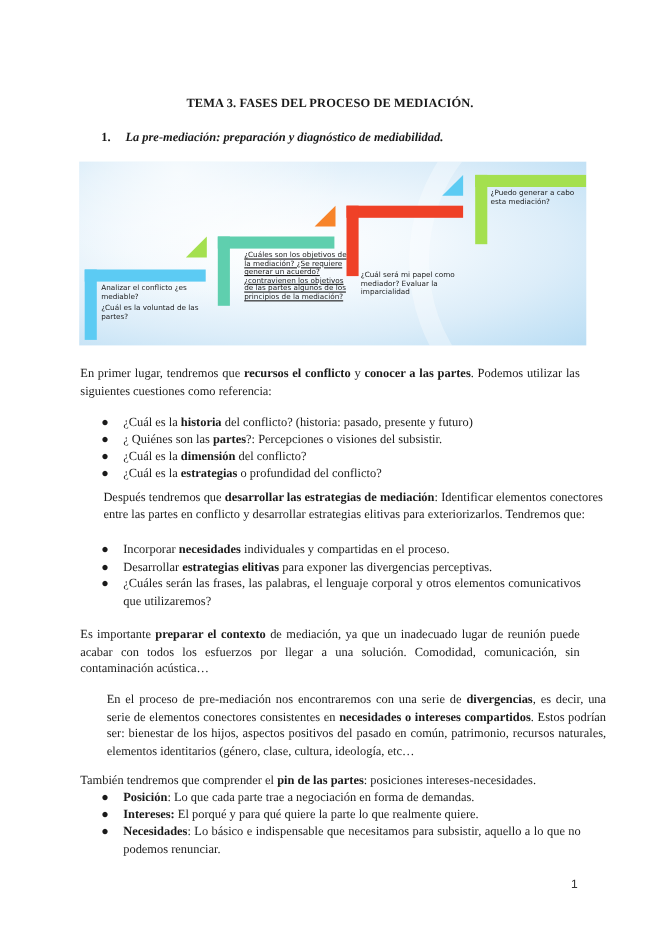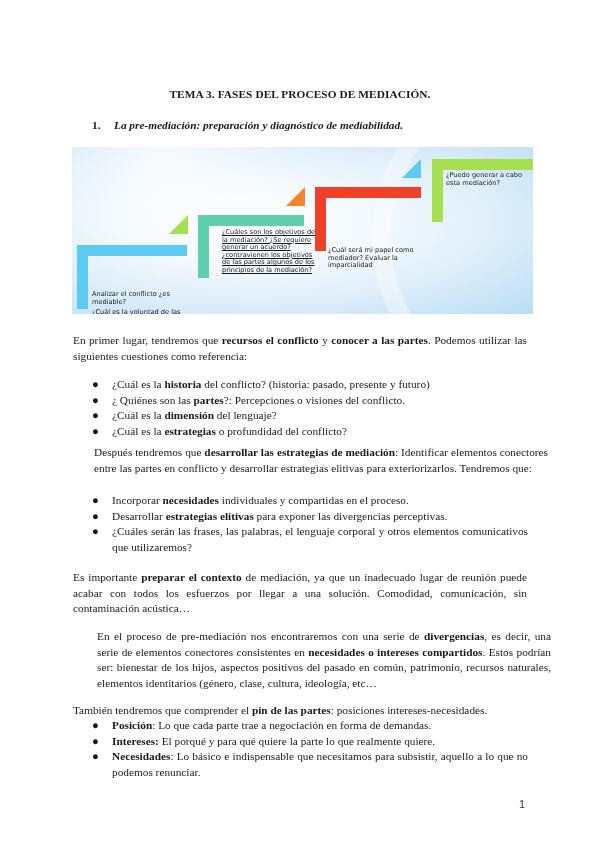--- a/index.html
+++ b/index.html
@@ -45,21 +45,21 @@
 </div>
 
 <div class="diagram">
   <div class="swirl" style="left:-60px; top:-120px; width:300px; height:260px; background: radial-gradient(ellipse, rgba(255,255,255,0.7), rgba(255,255,255,0) 70%);"></div>
   <div class="swirl" style="left:300px; top:-60px; width:260px; height:300px; border:18px solid rgba(255,255,255,0.35);"></div>
 
   <div class="step" style="left:0; top:0; width:461px; height:167px;">
     <div class="bar-h" style="left:5px; top:98px; width:110px; height:11px; background:#5ccbf3;"></div>
     <div class="bar-v" style="left:5px; top:98px; width:11px; height:64px; background:#5ccbf3;"></div>
     <div class="tri" style="left:97px; top:68px; border-left:19px solid transparent; border-bottom:19px solid #a4e04f;"></div>
-    <div class="label" style="left:20px; top:112px; width:100px;margin-top:32px;">
+    <div class="label" style="left:20px; top:112px; width:100px;">
       <div>Analizar el conflicto ¿es mediable?</div>
       <div style="margin-top:3px;">¿Cuál es la voluntad de las partes?</div>
     </div>
   </div>
 
   <div class="step" style="left:0; top:0; width:461px; height:167px;">
     <div class="bar-h" style="left:126px; top:68px; width:106px; height:11px; background:#5fcfae;"></div>
     <div class="bar-v" style="left:126px; top:68px; width:11px; height:63px; background:#5fcfae;"></div>
     <div class="tri" style="left:214px; top:40px; border-left:19px solid transparent; border-bottom:19px solid #f7842a;"></div>
     <div class="label" style="left:150px; top:82px; width:96px;text-decoration:underline;">¿Cuáles son los objetivos de la mediación? ¿Se requiere generar un acuerdo? ¿contravienen los objetivos de las partes algunos de los principios de la mediación?</div>
@@ -78,22 +78,22 @@
     <div class="label" style="left:374px; top:25px; width:80px;">¿Puedo generar a cabo esta mediación?</div>
   </div>
 </div>
 
 <p class="para" style="top:333px;">
   <span>En primer lugar, tendremos que </span><b>recursos el conflicto</b><span> y </span><b>conocer a las partes</b><span>. Podemos utilizar las siguientes cuestiones como referencia:</span>
 </p>
 
 <ul class="bullets" style="top:377px;">
   <li><span class="dot">●</span><span>¿Cuál es la </span><b>historia</b><span> del conflicto? (historia: pasado, presente y futuro)</span></li>
-  <li><span class="dot">●</span><span>¿ Quiénes son las </span><b>partes</b><span>?: Percepciones o visiones del conflicto.</span></li>
-  <li><span class="dot">●</span><span>¿Cuál es la </span><b>dimensión</b><span> del lenguaje?</span></li>
+  <li><span class="dot">●</span><span>¿ Quiénes son las </span><b>partes</b><span>?: Percepciones o visiones del subsistir.</span></li>
+  <li><span class="dot">●</span><span>¿Cuál es la </span><b>dimensión</b><span> del conflicto?</span></li>
   <li><span class="dot">●</span><span>¿Cuál es la </span><b>estrategias</b><span> o profundidad del conflicto?</span></li>
 </ul>
 
 <p class="para" style="top:445px;margin-left:21px;">
   <span>Después tendremos que </span><b>desarrollar las estrategias de mediación</b><span>: Identificar elementos conectores entre las partes en conflicto y desarrollar estrategias elitivas para exteriorizarlos. Tendremos que:</span>
 </p>
 
 <ul class="bullets" style="top:493px;">
   <li><span class="dot">●</span><span>Incorporar </span><b>necesidades</b><span> individuales y compartidas en el proceso.</span></li>
   <li><span class="dot">●</span><span>Desarrollar </span><b>estrategias elitivas</b><span> para exponer las divergencias perceptivas.</span></li>

